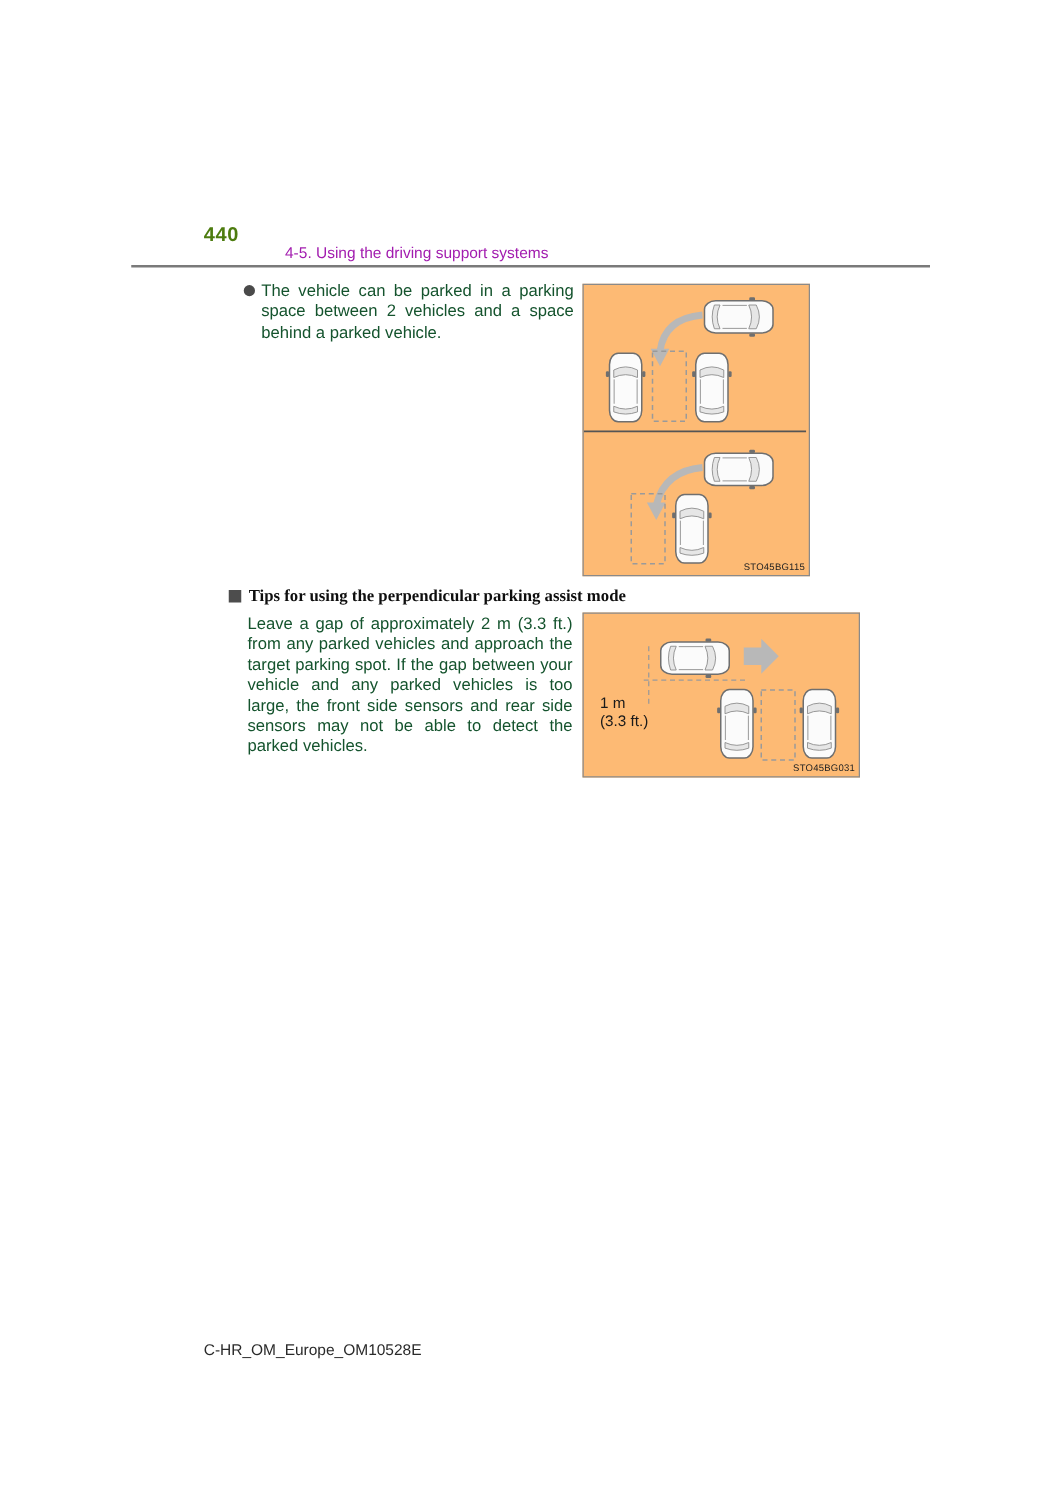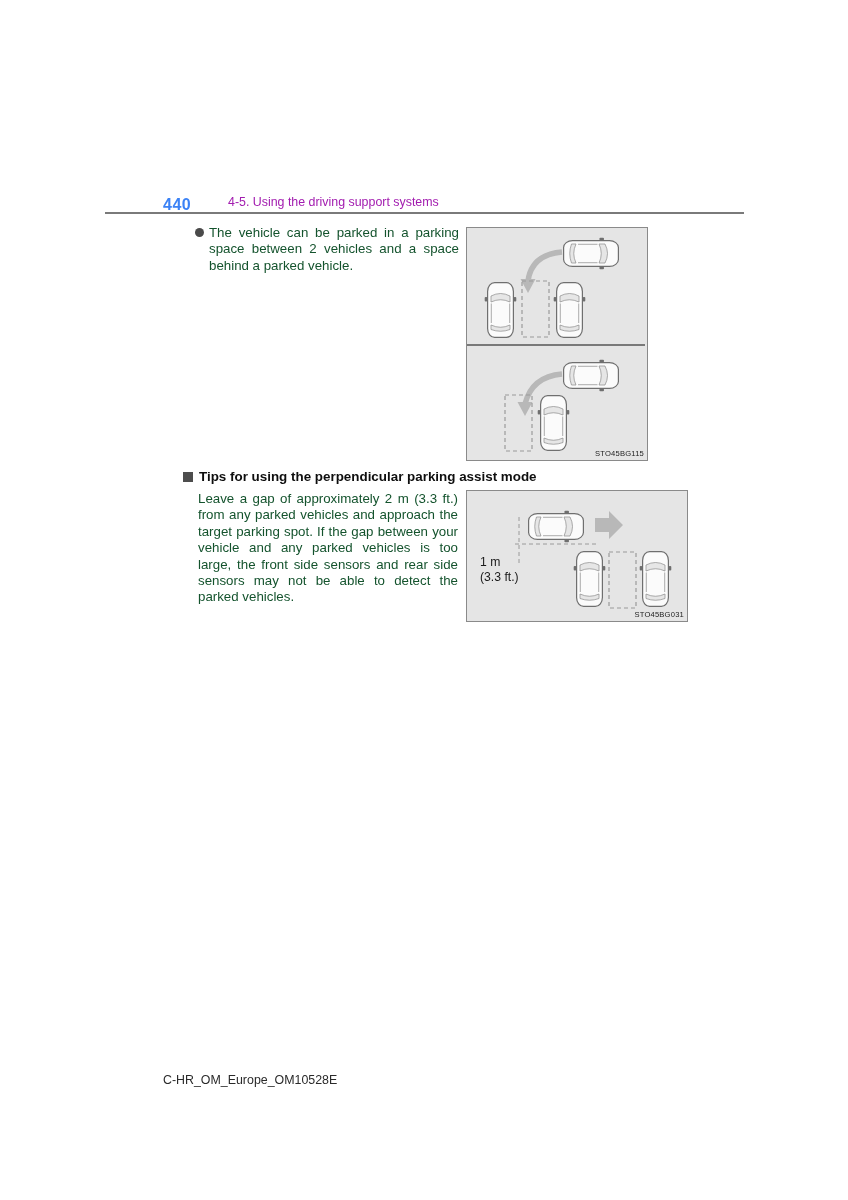--- a/index.html
+++ b/index.html
@@ -6,22 +6,22 @@
   .page{
     position:relative;
     width:848px;height:1200px;
     background:#ffffff;
     font-family:"Liberation Sans", sans-serif;
     color:#1a1a1a;
     overflow:hidden;
   }
   .abs{position:absolute;}
   .page-number{
-    left:163px;top:196px;
-    font-size:16px;font-weight:bold;color:#3b82f6;
+    left:163px;top:180px;
+    font-size:16px;font-weight:bold;color:#4d7c0f;
     letter-spacing:0.5px;
   }
   .chapter-header{
     left:228px;top:195px;
     font-size:12.4px;color:#a21caf;
   }
   .header-rule{
     left:105px;top:212px;width:639px;height:2px;
     background:#7a7a7a;
   }
@@ -32,39 +32,39 @@
   .bullet-dot{
     flex:0 0 auto;
     width:9px;height:9px;border-radius:50%;
     background:#4a4a4a;margin:3px 5px 0 0;
   }
   .body-text{
     font-size:13.3px;line-height:16.4px;
     text-align:justify;color:#14532d;
   }
   .figure-box{
-    border:1px solid #8a8a8a;background:#e5e5e5;
+    border:1px solid #8a8a8a;background:#fdba74;
   }
   .figure1{left:466px;top:227px;width:180px;height:232px;}
   .figure2{left:466px;top:490px;width:180px;height:130px;padding-left:40px;}
   .figure-caption{
     position:absolute;right:3px;bottom:2px;
     font-size:7.6px;color:#222;letter-spacing:0.2px;
   }
   .tips-heading{
     left:183px;top:469px;width:560px;
     display:flex;align-items:flex-start;
   }
   .tips-square{
     flex:0 0 auto;
     width:10px;height:10px;background:#4d4d4d;
     margin:3px 6px 0 0;
   }
   .tips-heading-text{
-    font-size:13.4px;font-weight:bold;color:#0e0e0e;
+    font-size:13.4px;font-weight:bold;color:#0e0e0e;font-family:Liberation Serif, serif;
   }
   .tips-body{
     left:198px;top:491px;width:260px;
   }
   .gap-label{
     position:absolute;left:13px;top:64px;
     font-size:12.2px;line-height:15px;color:#1a1a1a;
   }
   .footer-code{
     left:163px;top:1073px;

